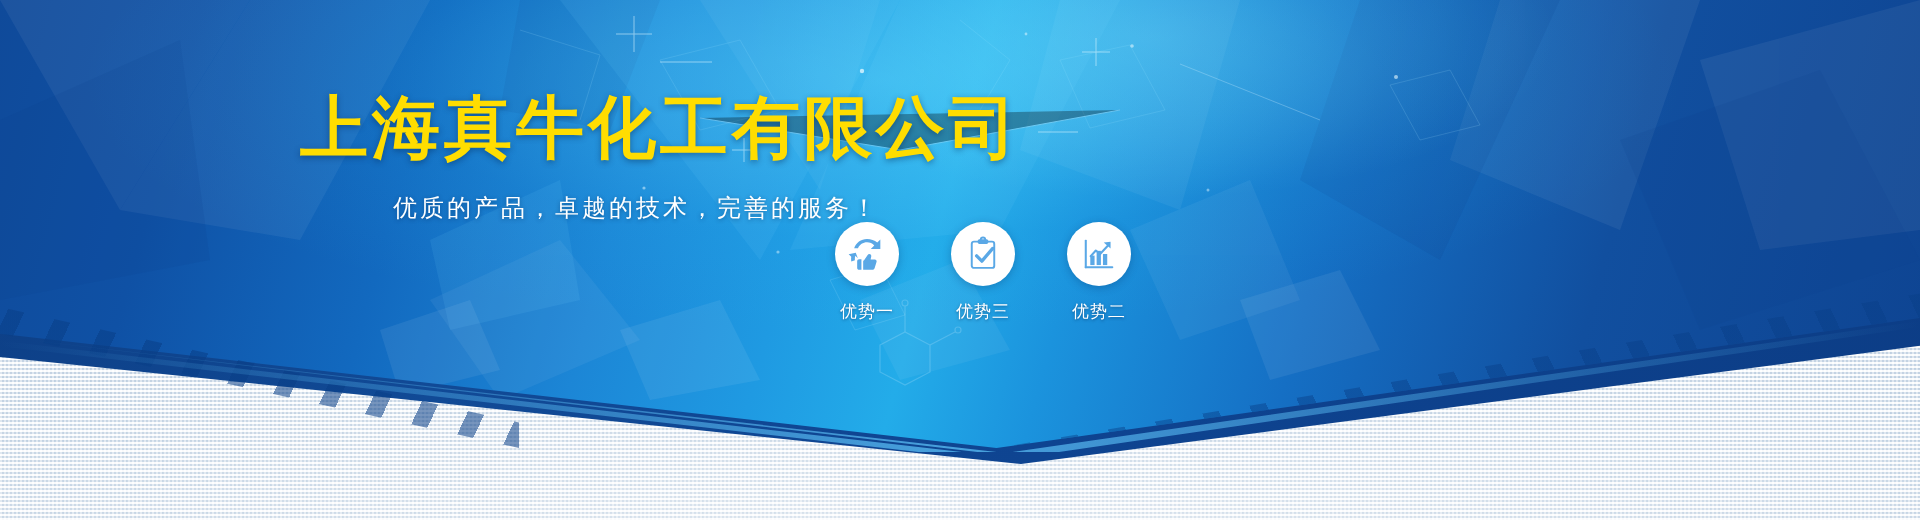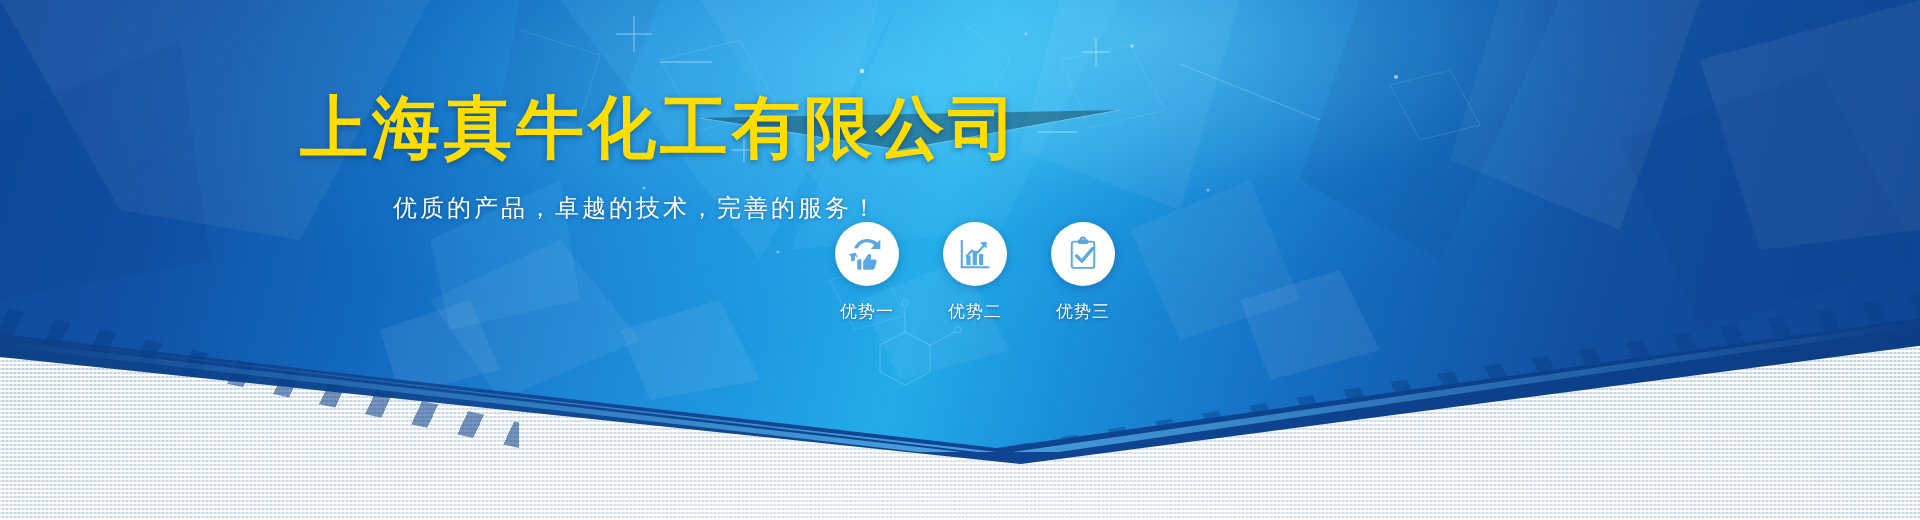--- a/index.html
+++ b/index.html
@@ -143,21 +143,21 @@
     white-space:nowrap;
     margin-left:21px;
   }
 
   
   .adv-row{
     position:absolute;
     left:828px; top:222px;
     display:flex;
     align-items:center;
-    gap:30px;
+    gap:38px;
   }
   .adv{
     width:78px;
     display:flex;
     flex-direction:column;
     align-items:center;
     cursor:pointer;
   }
   .adv-circle{
     width:64px; height:64px;
@@ -288,20 +288,36 @@
               <g fill="#5aa8e6">
                 <path d="M24 6c-7.2 0-13.3 4.6-15.4 11h4.6c1.9-4.2 6-7 10.8-7 3.4 0 6.5 1.4 8.7 3.7l-4.2 4.2H40V6.6l-3.7 3.7C33.1 7.6 28.8 6 24 6z"></path>
                 <path d="M10.5 22.4 2 24.2l3.1 3.1c-.1.9-.2 1.8-.2 2.7 0 1 .1 2 .3 3l4.3-1.6c-.1-.5-.1-1-.1-1.4 0-1.4.2-2.7.6-3.9l3 3 -2.5-6.7z"></path>
                 <path d="M14.4 30.2c-1.2 0-2.2 1-2.2 2.2v8.4c0 1.2 1 2.2 2.2 2.2h2.9V30.2h-2.9z"></path>
                 <path d="M19.4 30.6v12.4h11.3c1.1 0 2.1-.7 2.4-1.8l2.4-7.9c.4-1.4-.6-2.8-2.1-2.8h-5.1l.8-3.6c.3-1.5-.8-2.9-2.3-2.9-.8 0-1.6.4-2 1.1l-4.3 6.4c-.2.3-.4.7-.5 1.1z"></path>
               </g>
             </svg>
           </span>
         </div>
         <div class="adv-label">优势一</div>
+      </div>
+
+      <div class="adv">
+        <div class="adv-circle">
+          <span>
+            <svg width="36" height="36" viewBox="0 0 48 48" xmlns="http://www.w3.org/2000/svg">
+              <g fill="none" stroke="#5aa8e6" stroke-width="2.6">
+                <rect x="9" y="7.5" width="30" height="35" rx="3"></rect>
+                <rect x="17" y="4.2" width="14" height="6.4" rx="2.2" fill="#5aa8e6" stroke="none"></rect>
+              </g>
+              <circle cx="24" cy="5" r="3" fill="none" stroke="#5aa8e6" stroke-width="2.4"></circle>
+              <path d="M15.5 26.5 L22.5 33.5 L37 16.5" fill="none" stroke="#5aa8e6" stroke-width="4.4" stroke-linecap="round" stroke-linejoin="round"></path>
+            </svg>
+          </span>
+        </div>
+        <div class="adv-label">优势三</div>
       </div>
 
       <div class="adv">
         <div class="adv-circle">
           <span>
             <svg width="38" height="38" viewBox="0 0 48 48" xmlns="http://www.w3.org/2000/svg">
               <g fill="#5aa8e6">
                 <rect x="6" y="6" width="2.6" height="36" rx="1"></rect>
                 <rect x="6" y="39.4" width="36" height="2.6" rx="1"></rect>
                 <rect x="13" y="26" width="5.4" height="12"></rect>
@@ -309,32 +325,16 @@
                 <rect x="29" y="24" width="5.4" height="14"></rect>
                 <path d="M13.5 26.8 L20 19.6 L25.4 24 L36 12.6 l0 0" fill="none" stroke="#5aa8e6" stroke-width="2.6" stroke-linejoin="round" stroke-linecap="round"></path>
                 <polygon points="38.6,8.4 38.6,17.2 30,9.6"></polygon>
               </g>
             </svg>
           </span>
         </div>
         <div class="adv-label">优势二</div>
       </div>
 
-      <div class="adv">
-        <div class="adv-circle">
-          <span>
-            <svg width="36" height="36" viewBox="0 0 48 48" xmlns="http://www.w3.org/2000/svg">
-              <g fill="none" stroke="#5aa8e6" stroke-width="2.6">
-                <rect x="9" y="7.5" width="30" height="35" rx="3"></rect>
-                <rect x="17" y="4.2" width="14" height="6.4" rx="2.2" fill="#5aa8e6" stroke="none"></rect>
-              </g>
-              <circle cx="24" cy="5" r="3" fill="none" stroke="#5aa8e6" stroke-width="2.4"></circle>
-              <path d="M15.5 26.5 L22.5 33.5 L37 16.5" fill="none" stroke="#5aa8e6" stroke-width="4.4" stroke-linecap="round" stroke-linejoin="round"></path>
-            </svg>
-          </span>
-        </div>
-        <div class="adv-label">优势三</div>
-      </div>
-
 
     </div>
   </div>
 </div>
 
 </body></html>

